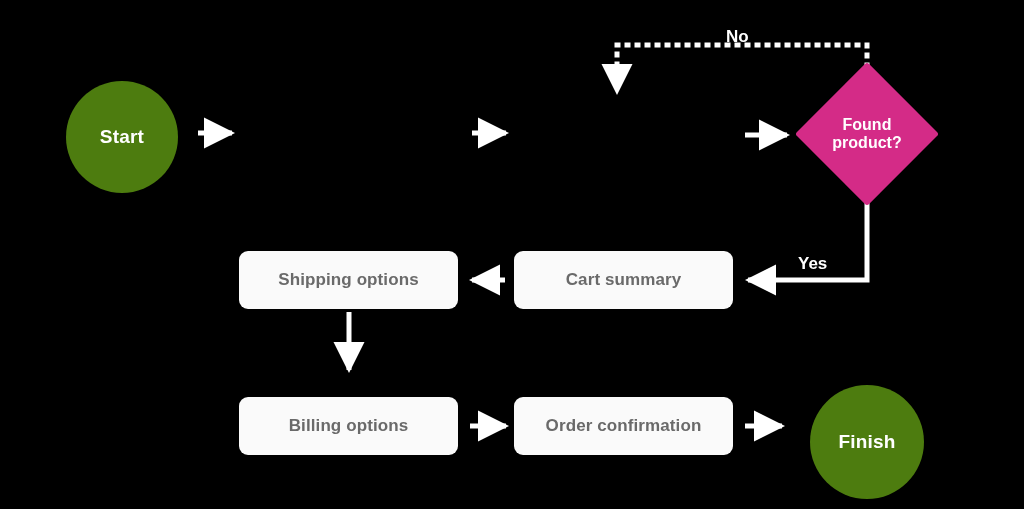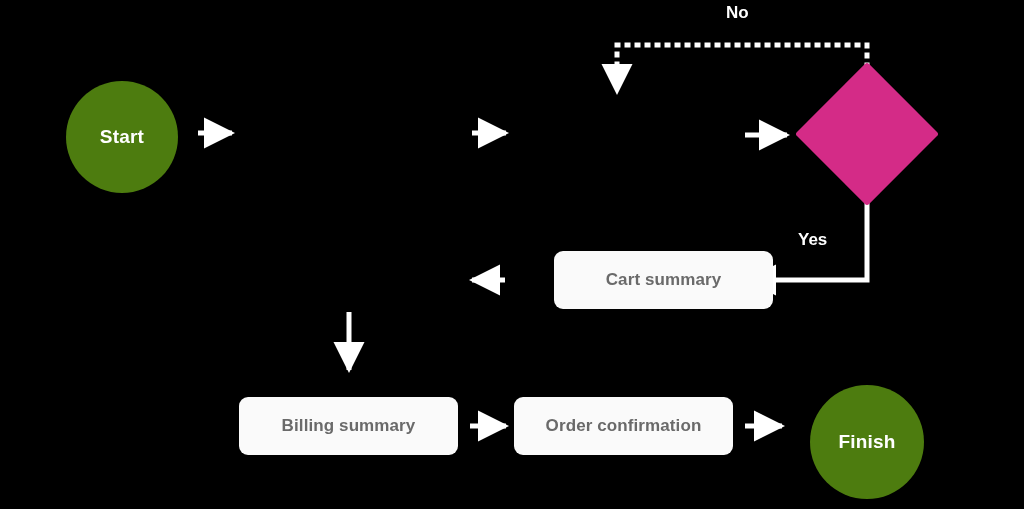--- a/index.html
+++ b/index.html
@@ -76,20 +76,21 @@
     z-index: 2;
   }
 
   
   .edge-label {
     position: absolute;
     color: #ffffff;
     font-weight: bold;
     font-size: 17px;
     white-space: nowrap;
+    margin-top: 24px;
   }
 
   
   #connectors {
     position: absolute;
     left: 0;
     top: 0;
     width: 1024px;
     height: 509px;
     pointer-events: none;
@@ -139,29 +140,36 @@
   </svg>
 
   <div class="node-circle" style="left:66px; top:81px; width:112px; height:112px;">
     <span class="node-label">Start</span>
   </div>
 
 
 
   <div class="node-diamond" style="left:816px; top:83px; width:102px; height:102px;">
     <span class="diamond-shape"></span>
+    <span class="node-label">
+      <span>Found</span><br>
+      <span>product?</span>
+    </span>
   </div>
 
-  <div class="node-box" style="left:514px; top:251px; width:219px; height:58px;margin-left:40px;">
+  <div class="node-box" style="left:514px; top:251px; width:219px; height:58px;">
     <span class="node-label">Cart summary</span>
   </div>
 
+  <div class="node-box" style="left:239px; top:251px; width:219px; height:58px;">
+    <span class="node-label">Shipping options</span>
+  </div>
 
   <div class="node-box" style="left:239px; top:397px; width:219px; height:58px;">
-    <span class="node-label">Billing summary</span>
+    <span class="node-label">Billing options</span>
   </div>
 
   <div class="node-box" style="left:514px; top:397px; width:219px; height:58px;">
     <span class="node-label">Order confirmation</span>
   </div>
 
   <div class="node-circle" style="left:810px; top:385px; width:114px; height:114px;">
     <span class="node-label">Finish</span>
   </div>
 

